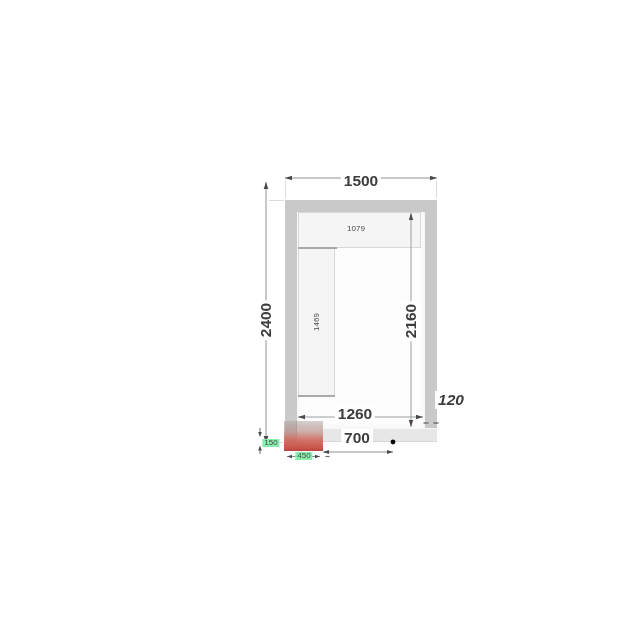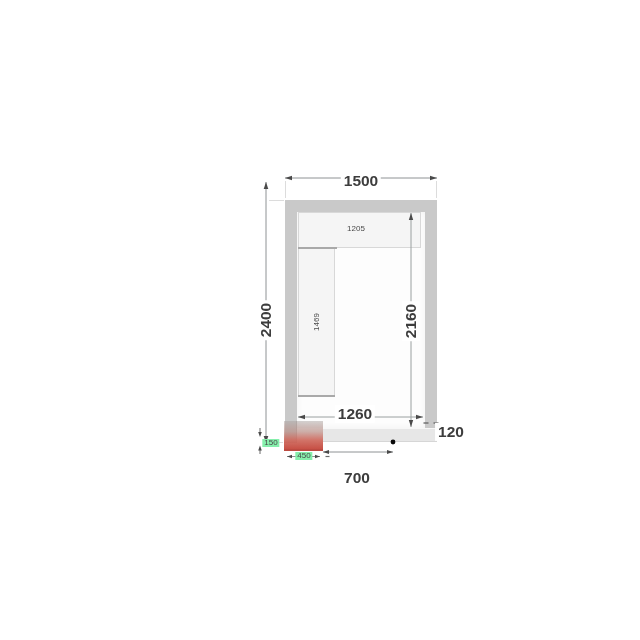--- a/index.html
+++ b/index.html
@@ -105,20 +105,20 @@
       <line x1="393.5" y1="423" x2="398.5" y2="423" stroke="#6b6b6b" stroke-width="1.4"></line>
     </g>
 
     <circle cx="353" cy="442" r="2.4" fill="#0a0a0a"></circle>
   </svg>
 
   <span class="abs dim-big" style="left:321px;top:181px;">1500</span>
   <span class="abs dim-big rot" style="left:226px;top:320px;">2400</span>
   <span class="abs dim-big rot" style="left:371px;top:321px;">2160</span>
   <span class="abs dim-big" style="left:315px;top:414px;">1260</span>
-  <span class="abs dim-big" style="left:317px;top:478px;text-align:right;">700</span>
-  <span class="abs dim-big" style="left:411px;top:432px;">120</span>
+  <span class="abs dim-big" style="left:317px;top:438px;text-align:right;">700</span>
+  <span class="abs dim-big" style="left:411px;top:400px;font-style:italic;">120</span>
   <span class="abs dim-small" style="left:264px;top:456px;text-align:right;">450</span>
   <span class="abs dim-small" style="left:231px;top:443px;">150</span>
-  <span class="abs dim-small nobg" style="left:316px;top:229px;">1205</span>
+  <span class="abs dim-small nobg" style="left:316px;top:229px;">1079</span>
   <span class="abs dim-small nobg rot" style="left:277px;top:322px;">1469</span>
 
 </div>
 
 </body></html>

